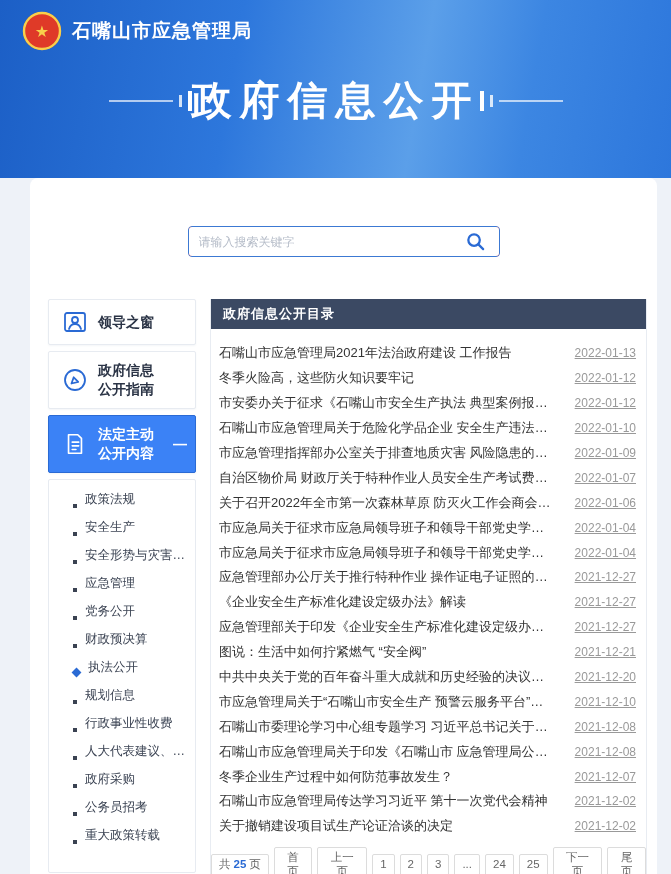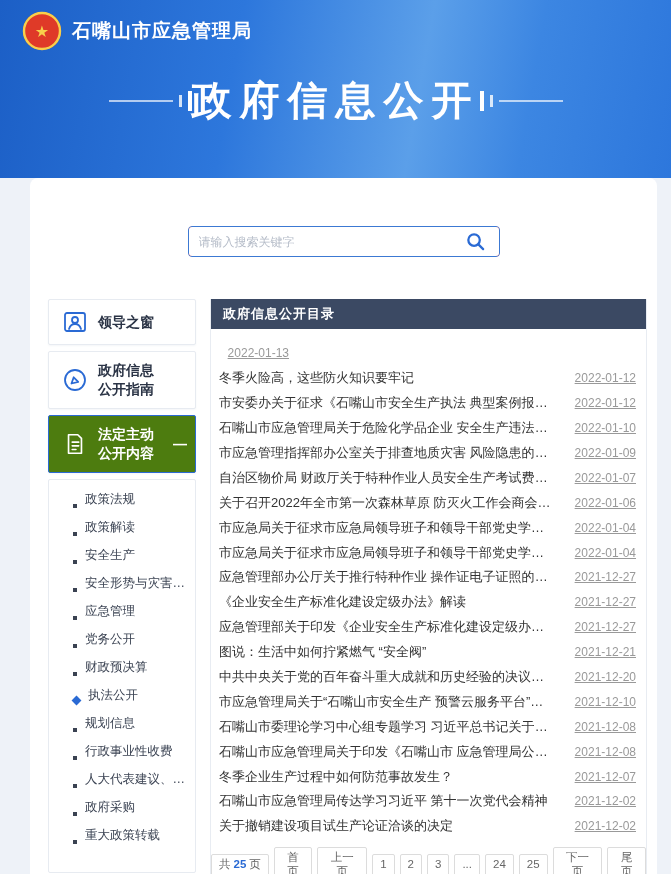--- a/index.html
+++ b/index.html
@@ -41,21 +41,21 @@
 
   
   .sidebar { width:148px; flex-shrink:0; }
   .side-card {
     display:flex; align-items:center; gap:9px;
     background:#fff; border:1px solid #e7ebf1; border-radius:2px;
     padding:9px 8px 9px 12px; margin-bottom:6px; cursor:pointer;
     box-shadow:0 1px 2px rgba(40,70,120,.05);
   }
   .side-card .side-label { font-size:14px; color:#2b3446; font-weight:bold; width:62px; line-height:1.35; }
-  .side-card.blue { background:#4d7c0f; border-color:#2a6ad4; }
+  .side-card.blue { background:#3b82f6; border-color:#2a6ad4; }
   .side-card.blue .side-label { color:#fff; }
   .side-card .dash { margin-left:auto; color:#fff; font-weight:bold; font-size:14px; }
   .side-icon { display:inline-flex; width:28px; justify-content:center; }
 
   .side-menu { list-style:none; background:#fff; border:1px solid #e7ebf1; border-radius:2px; }
   .side-menu li { height:28px; display:flex; align-items:flex-end; gap:8px; padding:0 6px 0 24px; cursor:pointer; }
   .side-menu .bullet { width:4px; height:4px; background:#3a4252; flex-shrink:0; }
   .side-menu li.active .bullet { width:7px; height:7px; background:#2a6ad4; transform:rotate(45deg); }
   .side-menu .lbl { font-size:12.5px; color:#3c4454; white-space:nowrap; overflow:hidden; text-overflow:ellipsis; flex:1; }
 
@@ -158,24 +158,20 @@
         <span class="dash">—</span>
       </div>
 
       <ul class="side-menu">
         <li>
             <span class="bullet"></span>
             <span class="lbl">政策法规</span>
           </li>
         <li>
             <span class="bullet"></span>
-            <span class="lbl">政策解读</span>
-          </li>
-        <li>
-            <span class="bullet"></span>
             <span class="lbl">安全生产</span>
           </li>
         <li>
             <span class="bullet"></span>
             <span class="lbl">安全形势与灾害预警</span>
           </li>
         <li>
             <span class="bullet"></span>
             <span class="lbl">应急管理</span>
           </li>
@@ -199,36 +195,41 @@
             <span class="bullet"></span>
             <span class="lbl">行政事业性收费</span>
           </li>
         <li>
             <span class="bullet"></span>
             <span class="lbl">人大代表建议、政协委...</span>
           </li>
         <li>
             <span class="bullet"></span>
             <span class="lbl">政府采购</span>
+          </li>
+        <li>
+            <span class="bullet"></span>
+            <span class="lbl">公务员招考</span>
           </li>
         <li>
             <span class="bullet"></span>
             <span class="lbl">重大政策转载</span>
           </li>
         <li></li>
       </ul>
     </aside>
 
     <section class="main">
       <div class="main-header">
         <span>政府信息公开目录</span>
       </div>
 
       <div class="article-list">
         <div class="article-row">
+            <span class="article-title">石嘴山市应急管理局2021年法治政府建设 工作报告</span>
             <span class="article-date">2022-01-13</span>
           </div>
         <div class="article-row">
             <span class="article-title">冬季火险高，这些防火知识要牢记</span>
             <span class="article-date">2022-01-12</span>
           </div>
         <div class="article-row">
             <span class="article-title">市安委办关于征求《石嘴山市安全生产执法 典型案例报送和曝光制度》意见建议...</span>
             <span class="article-date">2022-01-12</span>
           </div>

